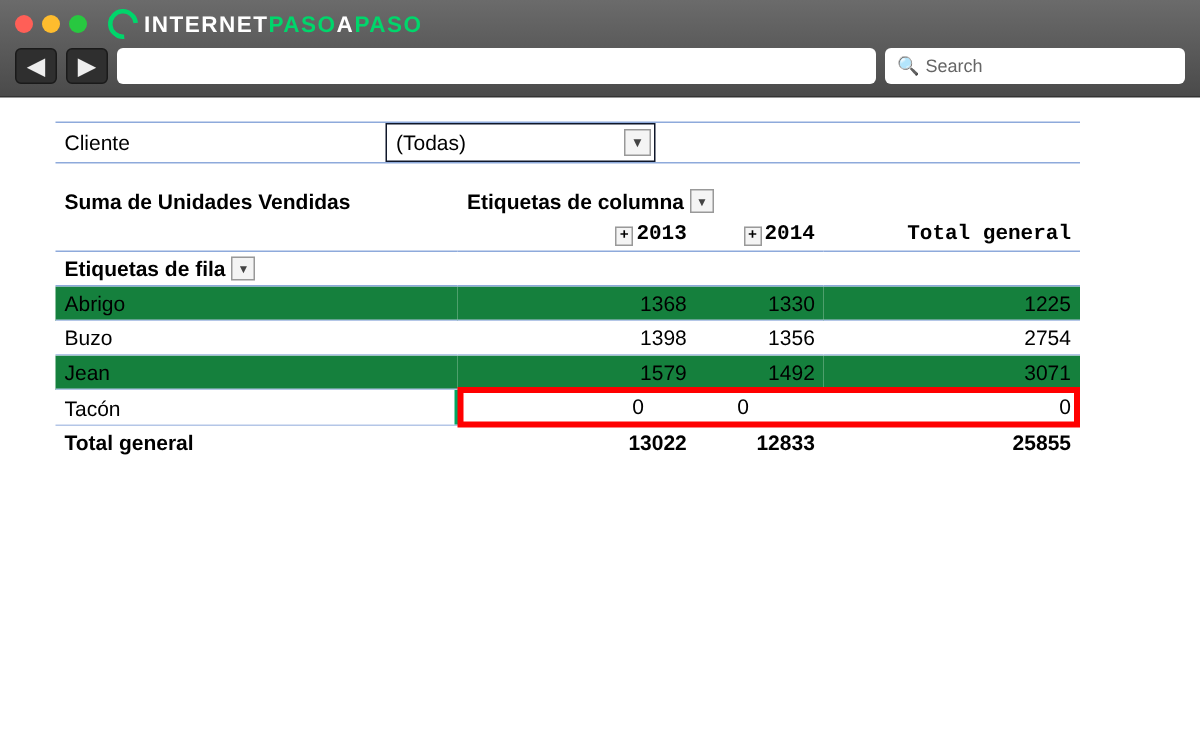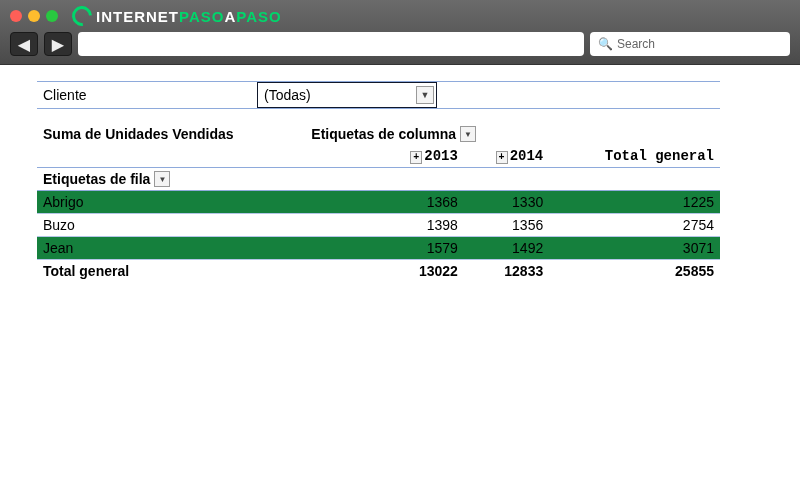--- a/index.html
+++ b/index.html
@@ -171,20 +171,42 @@
           <td>1356</td>
           <td>2754</td>
         </tr>
     <tr class="data-row shade">
           <td>Jean</td>
           <td>1579</td>
           <td>1492</td>
           <td>3071</td>
         </tr>
 
+    <tr class="data-row highlight-row">
+      <td>Tacón</td>
+      <td colspan="3" style="padding:0;">
+        <div class="highlight-wrap redbox">
+          <div class="green-cursor"></div>
+          <table style="width:100%;">
+                <colgroup>
+                  <col style="width:130px">
+                  <col style="width:70px">
+                  <col>
+                </colgroup>
+            <tbody>
+                  <tr class="data-row">
+              <td style="text-align:right">0</td>
+              <td style="text-align:right">0</td>
+              <td style="text-align:right">0</td>
+            </tr>
+          </tbody>
+              </table>
+        </div>
+      </td>
+    </tr>
 
     <tr class="grand">
       <td>Total general</td>
       <td>13022</td>
       <td>12833</td>
       <td>25855</td>
     </tr>
   </tbody>
     </table>
 

